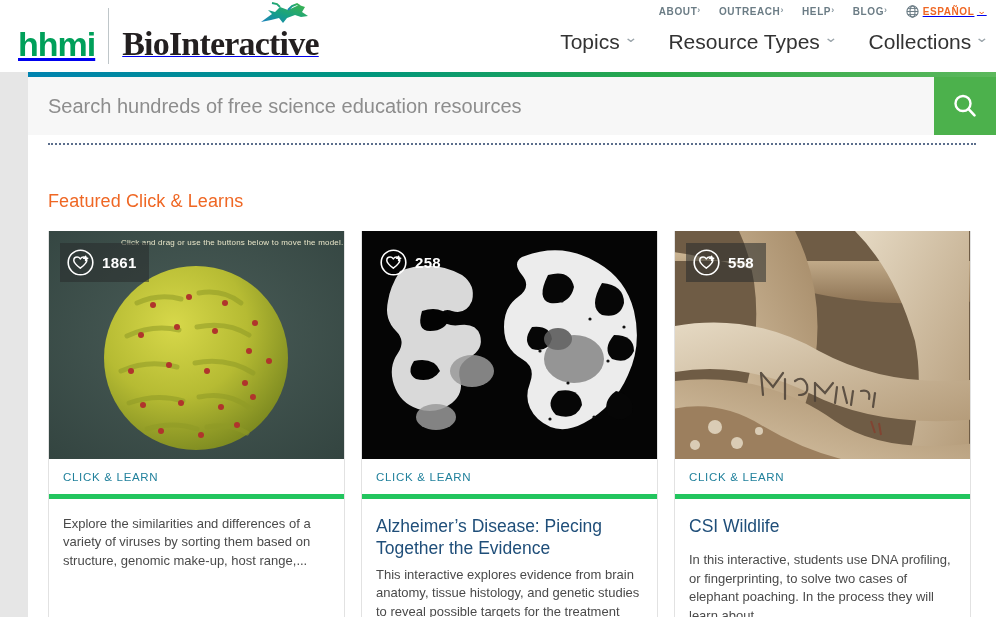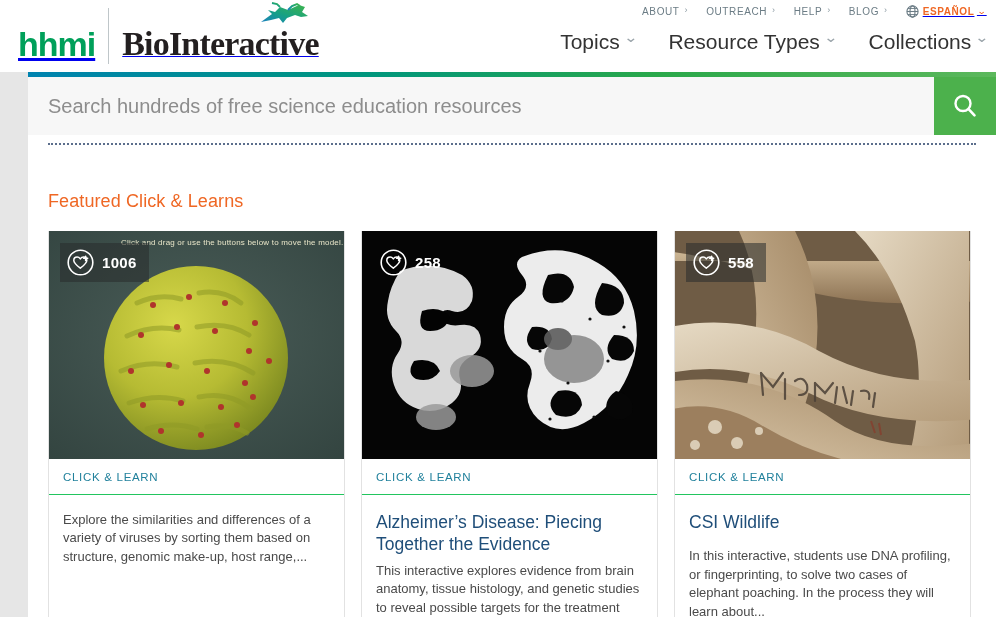--- a/index.html
+++ b/index.html
@@ -27,23 +27,22 @@
     position: absolute;
     right: 10px;
     top: 5px;
     display: flex;
     align-items: center;
     gap: 18px;
   }
   .util-link {
     display: flex;
     align-items: flex-start;
-    gap: 5px;
     font-size: 10px;
-    font-weight: normal;
+    font-weight: bold;
     letter-spacing: 0.6px;
     color: #6b7c85;
     text-decoration: none;
     white-space: nowrap;
   }
   .util-chev {
     font-size: 9px;
     color: #8b9aa2;
     line-height: 1;
   }
@@ -250,21 +249,21 @@
     font-weight: bold;
     color: #ffffff;
     letter-spacing: 0.3px;
   }
 
   .card-kicker {
     padding: 12px 14px 11px 14px;
     font-size: 11.5px;
     letter-spacing: 0.7px;
     color: #21819c;
-    border-bottom: 1px solid #22c55e;
+    border-bottom: 5px solid #22c55e;
   }
   .card-body { padding: 16px 14px 14px 14px; }
   .card-title {
     font-size: 17.5px;
     color: #1f4e79;
     line-height: 1.28;
     margin-bottom: 14px;
   }
   .card-desc {
     font-size: 13px;
@@ -416,21 +415,21 @@
           </g>
         </svg>
         <span class="overlay-hint">Click and drag or use the buttons below to move the model.</span>
         <div class="like-badge shaded">
           <svg width="27" height="27" viewBox="0 0 27 27">
             <circle cx="13.5" cy="13.5" r="12.3" fill="none" stroke="#ffffff" stroke-width="1.6"></circle>
             <path d="M13.3 19.2 C9 15.8 6.8 13.9 6.8 11.4 c0 -1.9 1.5 -3.3 3.3 -3.3 1.2 0 2.4 0.7 3.2 1.8 0.8 -1.1 2 -1.8 3.2 -1.8 1.8 0 3.3 1.4 3.3 3.3 0 2.5 -2.2 4.4 -6.5 7.8 z" fill="none" stroke="#ffffff" stroke-width="1.5" stroke-linejoin="round"></path>
             <line x1="18.6" y1="7.2" x2="18.6" y2="11.4" stroke="#ffffff" stroke-width="1.5" stroke-linecap="round"></line>
             <line x1="16.5" y1="9.3" x2="20.7" y2="9.3" stroke="#ffffff" stroke-width="1.5" stroke-linecap="round"></line>
           </svg>
-          <span class="like-count">1006</span>
+          <span class="like-count">1861</span>
         </div>
       </div>
       <div class="card-kicker">CLICK &amp; LEARN</div>
       <div class="card-body">
         <div class="card-desc">Explore the similarities and differences of a variety of viruses by sorting them based on structure, genomic make-up, host range,...</div>
       </div>
     </div>
 
     <div class="card tight">
       <div class="card-media">

